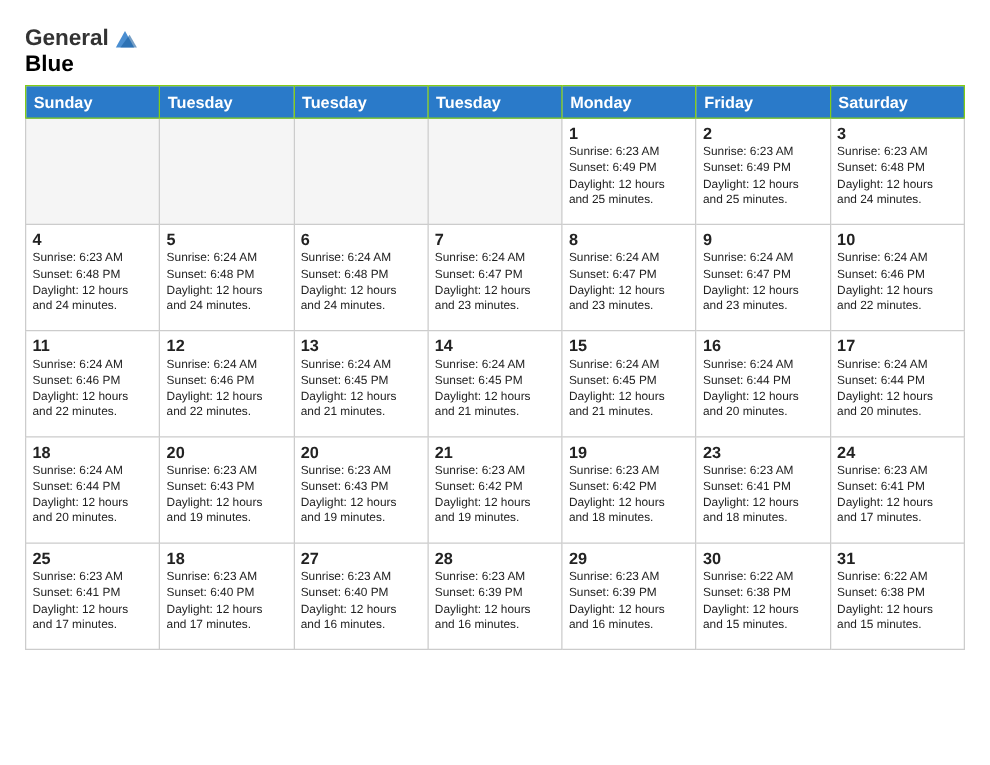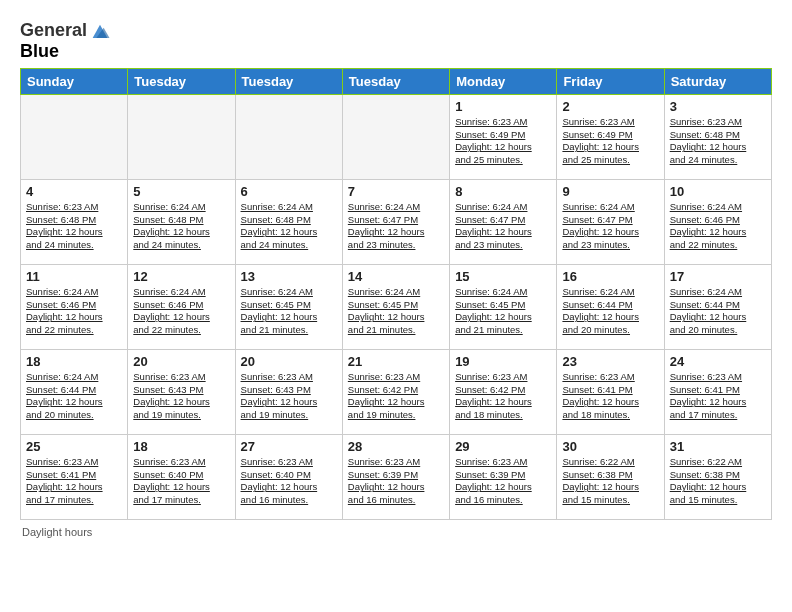--- a/index.html
+++ b/index.html
@@ -81,21 +81,20 @@
     .day-number {
       font-size: 13px;
       font-weight: bold;
       margin-bottom: 2px;
       display: block;
     }
     .day-info {
       font-size: 9.5px;
       line-height: 1.35;
       color: #222;
-      text-decoration: underline;
     }
     .footer {
       margin-top: 6px;
       font-size: 11px;
       color: #555;
       text-align: left;
       padding-left: 2px;
     }
   </style>
 </head>
@@ -264,16 +263,13 @@
             <div class="day-info">Sunrise: 6:22 AM<br>Sunset: 6:38 PM<br>Daylight: 12 hours<br>and 15 minutes.</div>
           </td>
           <td>
             <span class="day-number">31</span>
             <div class="day-info">Sunrise: 6:22 AM<br>Sunset: 6:38 PM<br>Daylight: 12 hours<br>and 15 minutes.</div>
           </td>
         </tr>
       </tbody>
   </table>
 
-  <div class="footer">
-    <span>Daylight hours</span>
-  </div>
 </div>
 
 </body></html>

